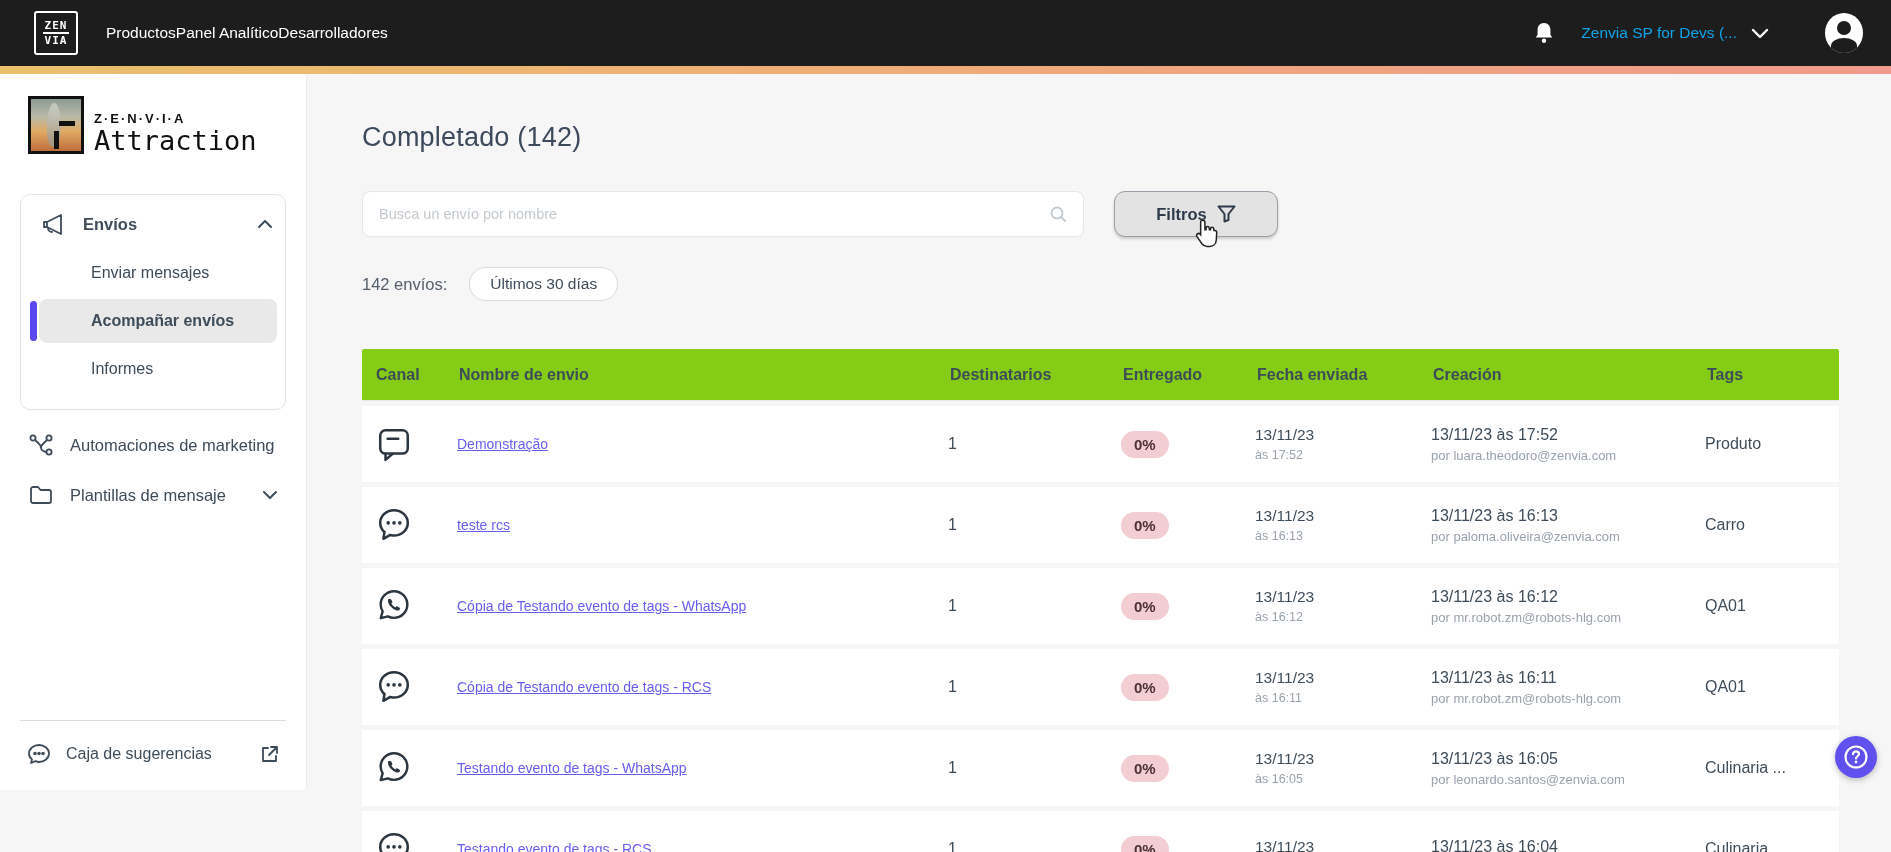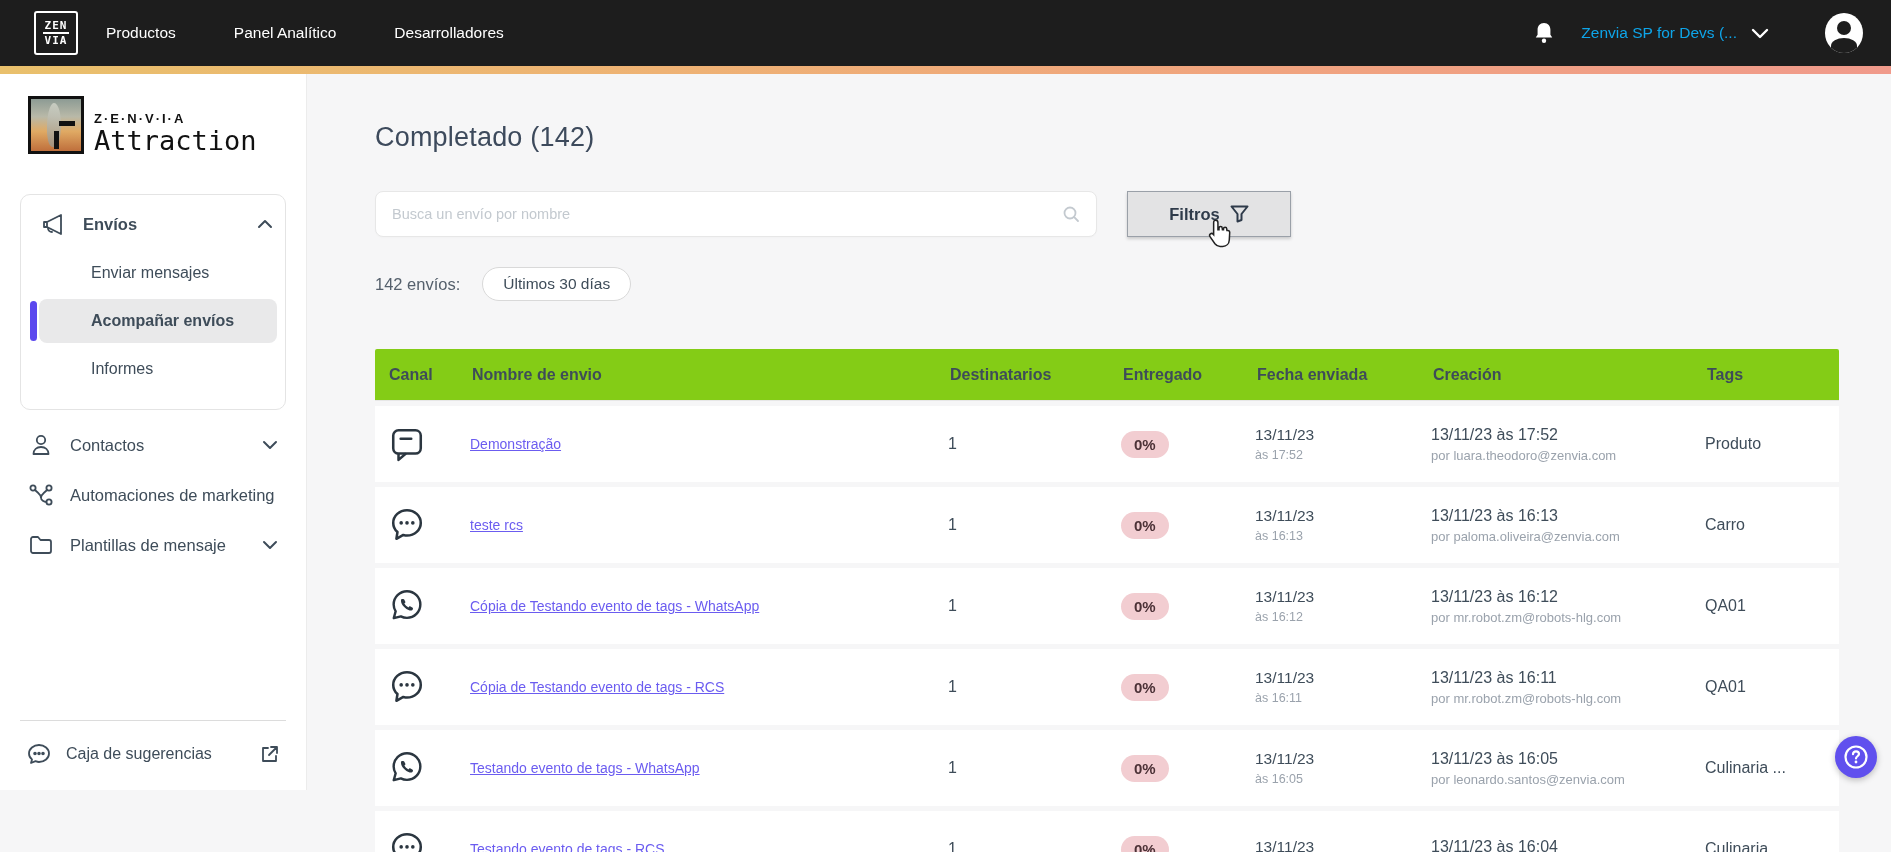--- a/index.html
+++ b/index.html
@@ -3,33 +3,33 @@
 <meta charset="utf-8">
 <style>
   * { margin:0; padding:0; box-sizing:border-box; }
   html,body { width:1891px; height:852px; overflow:hidden; font-family:"Liberation Sans", sans-serif; background:#f6f6f7; }
 
   
   .topnav { height:66px; background:#1d1d1d; display:flex; align-items:center; padding:0 28px 0 34px; }
   .topnav .zlogo { width:44px; height:44px; border:2px solid #fff; border-radius:3px; display:flex; flex-direction:column; align-items:center; justify-content:center; gap:1px; margin-right:28px; }
   .topnav .zlogo span { color:#fff; font-family:"DejaVu Sans Mono", monospace; font-size:11px; font-weight:bold; line-height:11px; letter-spacing:1px; }
   .topnav .zlogo .mid { width:26px; height:2px; background:#fff; }
-  .navitems { display:flex; align-items:flex-end; gap:58px; }
+  .navitems { display:flex; align-items:flex-end; }
   .navitem { color:#fff; font-size:15.5px; cursor:pointer; }
   .nav-right { margin-left:auto; display:flex; align-items:center; gap:26px; }
   .bell { width:22px; height:24px; }
   .account { color:#0ea5e9; font-size:15.5px; display:flex; align-items:center; gap:14px; cursor:pointer; }
   .avatar { width:38px; height:40px; border-radius:50%; background:#fff; position:relative; overflow:hidden; margin-left:30px; cursor:pointer; }
   .avatar .head { position:absolute; left:50%; top:8px; transform:translateX(-50%); width:14px; height:14px; border-radius:50%; background:#1d1d1d; }
   .avatar .body { position:absolute; left:50%; top:25px; transform:translateX(-50%); width:26px; height:16px; border-radius:50% 50% 0 0; background:#1d1d1d; }
 
   .gradstrip { height:8px; background:linear-gradient(90deg,#e9c06c 0%,#eeb274 35%,#f0a47e 65%,#f09a8b 100%); }
 
   
-  .shell { display:flex; height:716px;gap:13px; }
+  .shell { display:flex; height:716px; }
 
   
   .sidebar { width:307px; min-width:307px; background:#fff; border-right:1px solid #ececec; position:relative; padding:22px 20px 0 20px; color:#3e4c59; }
   .brand { display:flex; align-items:flex-end; gap:10px; margin-left:8px; margin-bottom:40px; }
   .brand-img { width:56px; height:58px; border:3px solid #111; background:linear-gradient(180deg,#8d9b94 0%,#b9b9a8 34%,#e0aa64 62%,#bf6f3c 100%); position:relative; }
   .brand-img .funnel { position:absolute; left:16px; top:4px; width:14px; height:44px; background:linear-gradient(180deg,#cfd3c8,#9c9486); border-radius:40% 60% 30% 50%; transform:rotate(4deg); opacity:.85; }
   .brand-img .dash1 { position:absolute; right:6px; top:22px; width:16px; height:5px; background:#111; }
   .brand-img .dash2 { position:absolute; left:23px; bottom:2px; width:5px; height:18px; background:#111; }
   .brand-text .zen { font-size:13px; letter-spacing:2px; color:#111; font-weight:bold; margin-bottom:2px; }
   .brand-text .attr { font-family:"DejaVu Sans Mono", monospace; font-size:27px; color:#111; line-height:26px; }
@@ -45,21 +45,21 @@
   .side-bottom { position:absolute; left:20px; right:20px; bottom:4px; height:66px; border-top:1px solid #dcdcdc; display:flex; align-items:center; gap:14px; padding:0 6px; font-size:16px; cursor:pointer; }
   .side-bottom .ext { margin-left:auto; }
 
   
   .main { flex:1; padding:48px 52px 0 55px; position:relative; }
   .page-title { font-size:27px; color:#3d4a5c; letter-spacing:.2px; }
   .searchrow { display:flex; align-items:flex-start; margin-top:38px; gap:30px; }
   .searchbox { width:722px; height:46px; background:#fff; border:1px solid #e7e7e7; border-radius:8px; display:flex; align-items:center; padding:0 16px; box-shadow:0 1px 2px rgba(0,0,0,.02); }
   .searchbox input { border:none; outline:none; flex:1; font-size:14.5px; color:#3e4c59; font-family:"Liberation Sans",sans-serif; background:transparent; }
   .searchbox input::placeholder { color:#c3c9cf; }
-  .filters-btn { height:46px; min-width:164px; background:#e3e3e4; border:1px solid #9aa0a8; border-radius:0; box-shadow:0 2px 3px rgba(0,0,0,.18); display:flex; align-items:center; justify-content:center; gap:10px; font-size:16.5px; font-weight:bold; color:#2f3b4a; cursor:pointer; position:relative; }
+  .filters-btn { height:46px; min-width:164px; background:#e3e3e4; border:1px solid #9aa0a8; border-radius:11px; box-shadow:0 2px 3px rgba(0,0,0,.18); display:flex; align-items:center; justify-content:center; gap:10px; font-size:16.5px; font-weight:bold; color:#2f3b4a; cursor:pointer; position:relative; }
   .cursor-glyph { position:absolute; left:78px; top:26px; width:26px; height:30px; pointer-events:none; }
   .countrow { display:flex; align-items:center; gap:22px; margin-top:30px; }
   .count-label { font-size:16.5px; color:#55606c; }
   .chip { border:1px solid #d9d9d9; background:#fff; border-radius:18px; padding:7px 20px; font-size:15.5px; color:#3e4c59; cursor:pointer; }
 
   
   .table { margin-top:48px; }
   .thead, .trow { display:grid; grid-template-columns:95px 1fr 173px 134px 176px 274px 134px; align-items:center; }
   .thead { background:#84cc16; border-bottom:1px solid #e7e7e7; height:52px; font-weight:bold; font-size:16px; color:#3e4c59; border-radius:2px 2px 0 0; }
   .thead > div { padding-left:2px; }
@@ -159,30 +159,20 @@
         </svg>
       </div>
       <div class="subitem">Enviar mensajes</div>
       <div class="subitem active">
         <div class="active-bar"></div>
         <span>Acompañar envíos</span>
       </div>
       <div class="subitem">Informes</div>
     </div>
 
-    <div class="snav-item">
-      <svg class="snav-icon stroke" viewBox="0 0 26 26">
-        <circle cx="13" cy="8" r="4.2"></circle>
-        <path d="M5.5 22 C5.5 17.6 8.8 15 13 15 C17.2 15 20.5 17.6 20.5 22 Z"></path>
-      </svg>
-      <span>Contactos</span>
-      <svg class="chev" width="16" height="10" viewBox="0 0 16 10">
-        <polyline points="2,2 8,8 14,2" fill="none" stroke="#3e4c59" stroke-width="2" stroke-linecap="round" stroke-linejoin="round"></polyline>
-      </svg>
-    </div>
 
     <div class="snav-item">
       <svg class="snav-icon stroke" viewBox="0 0 26 26">
         <circle cx="5" cy="6" r="2.6"></circle>
         <circle cx="21" cy="6" r="2.6"></circle>
         <circle cx="21" cy="20" r="2.6"></circle>
         <path d="M7 8 C11 12 13 12 13 16 M19 8 C15 12 13 12 13 16 M13 16 C13 18 16 20 18.4 20"></path>
       </svg>
       <span>Automaciones de marketing</span>
     </div>

